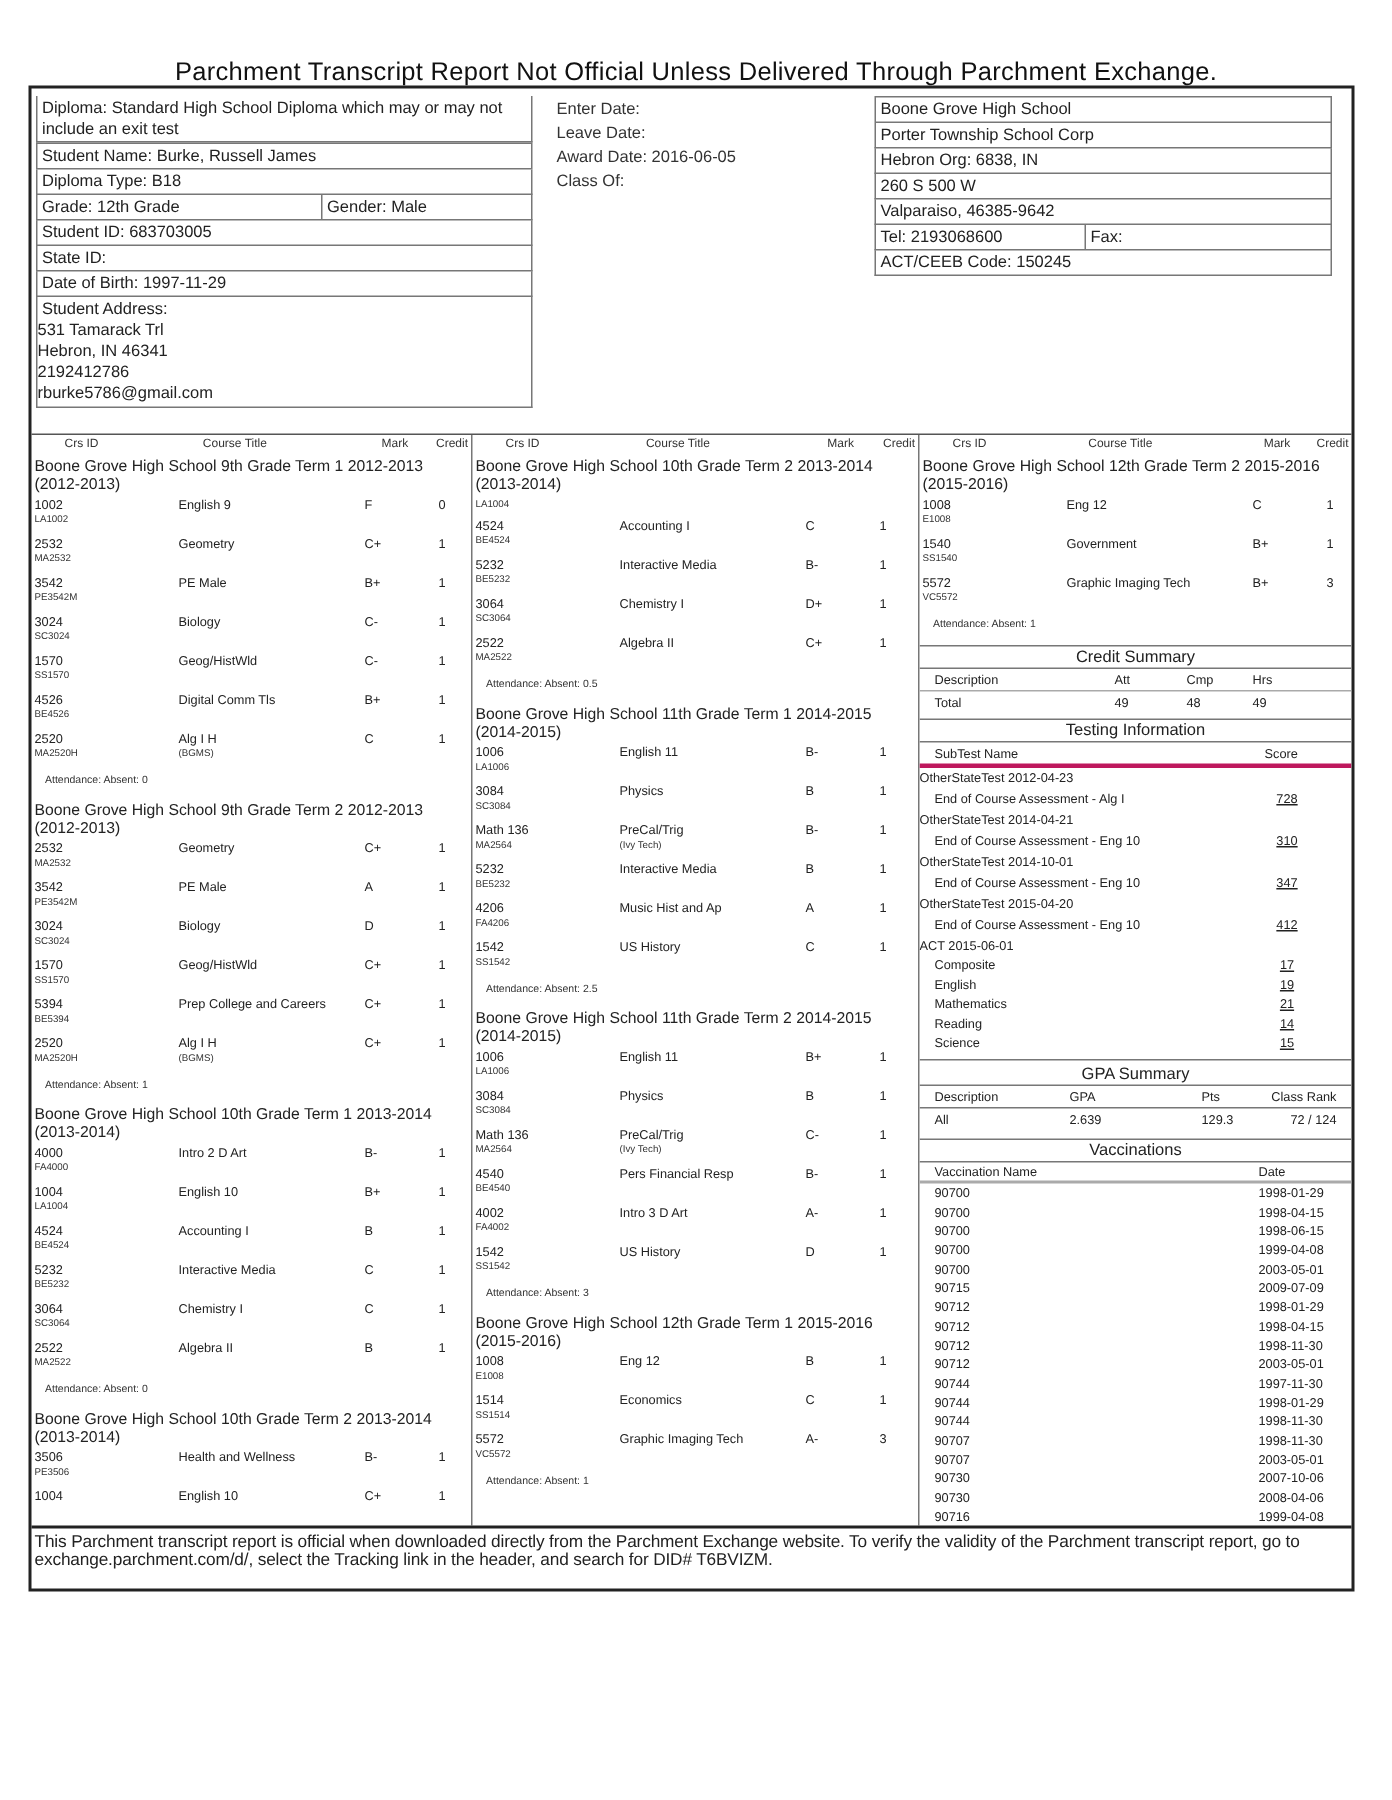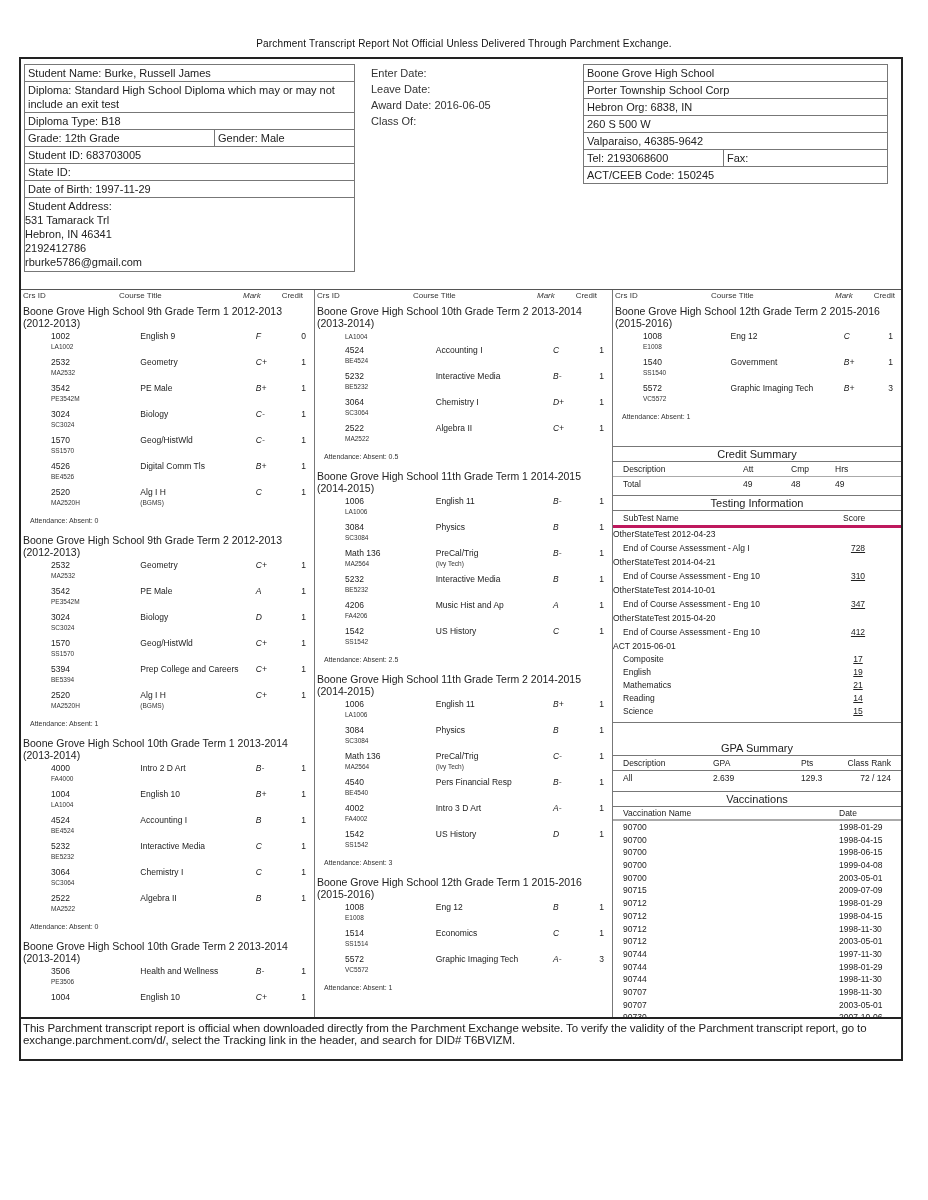--- a/index.html
+++ b/index.html
@@ -1,44 +1,44 @@
 <!DOCTYPE html>
 <html><head>
 <meta charset="utf-8">
 <style>
   html, body { margin: 0; padding: 0; background: #ffffff; }
   body { width: 928px; height: 1200px; position: relative; font-family: "Liberation Sans", sans-serif; color: #222; }
-  .title { position: absolute; top: 38px; left: 0; width: 928px; text-align: center; font-size: 10px; letter-spacing: 0.2px; color: #111; }
+  .title { position: absolute; top: 38px; left: 0; width: 928px; text-align: center; font-size: 17px; letter-spacing: 0.2px; color: #111; }
   .outer { position: absolute; left: 19px; top: 57px; width: 884px; height: 1004px; border: 2px solid #222; box-sizing: border-box; }
   .top-area { position: absolute; left: 0; top: 0; width: 880px; height: 230px; }
   .student-box { position: absolute; left: 3px; top: 5px; width: 331px; }
   .cell { border: 1px solid #777; border-top: none; font-size: 11px; padding: 1px 3px; line-height: 14px; box-sizing: border-box; }
   .cell.first { border-top: 1px solid #777; }
   .cell.split { display: flex; padding: 0; }
   .cell.split > span { padding: 1px 3px; box-sizing: border-box; }
   .cell.split > span:first-child { width: 190px; border-right: 1px solid #777; }
   .dates { position: absolute; left: 350px; top: 6px; font-size: 11px; line-height: 16px; color: #333; }
   .school-box { position: absolute; left: 562px; top: 5px; width: 305px; }
   .school-box .cell.split > span:first-child { width: 140px; }
   .divider-h { position: absolute; left: 0; width: 880px; border-top: 1px solid #555; }
   .col { position: absolute; top: 231px; height: 727px; overflow: hidden; }
   .col1 { left: 0; width: 293px; border-right: 1px solid #777; }
   .col2 { left: 294px; width: 297px; border-right: 1px solid #777; }
   .col3 { left: 592px; width: 288px; }
-  .colhead { display: flex; font-size: 8px; color: #333; padding: 1px 2px; height: 11px; }
-  .c-id { width: 96px; } .c-title { width: 124px; } .c-mark { width: 30px; font-style: italic; } .c-credit { width: 30px; text-align: right; }
+  .colhead { display: flex; font-size: 8px; color: #333; padding: 1px 2px; height: 11px; margin-left: 20px; }
+  .c-id { width: 96px; } .c-title { width: 124px; } .c-mark { width: 30px; } .c-credit { width: 30px; text-align: right; }
   .term-title { font-size: 10.5px; line-height: 12px; padding: 2px 2px 2px 2px; color: #222; }
-  .course { display: flex; font-size: 8.5px; padding: 0 2px; height: 26px; position: relative; margin-left: 28px; }
+  .course { display: flex; font-size: 8.5px; padding: 0 2px; height: 26px; position: relative; }
   .course .c-id, .course .c-title { display: flex; flex-direction: column; }
   .course .sub { font-size: 6.5px; margin-top: 2px; color: #333; }
   .course .c-mark { padding-left: 0; }
   .course .c-credit { padding-right: 6px; box-sizing: border-box; }
   .course.idonly { height: 14px; }
   .attendance { font-size: 7px; padding: 4px 9px 8px 9px; color: #333; }
-  .sec-title { text-align: center; font-size: 11px; border-top: 1px solid #777; border-bottom: 1px solid #777; padding: 1px 0; margin-top: 18px; }
+  .sec-title { text-align: center; font-size: 11px; border-top: 1px solid #777; border-bottom: 1px solid #777; padding: 1px 0; margin-top: 2px; }
   .sumhead, .sumrow { display: flex; font-size: 8.5px; padding: 2px 10px; }
   .sumhead { border-bottom: 1px solid #aaa; }
   .s-desc { width: 120px; } .s-att { width: 48px; } .s-cmp { width: 44px; } .s-hrs { width: 30px; }
   .g-desc { width: 92px; } .g-gpa { width: 90px; } .g-pts { width: 32px; } .g-rank { width: 60px; }
   .testhead { display: flex; font-size: 8.5px; padding: 2px 10px; border-bottom: 3px solid #be185d; }
   .testhead .t-name, .testrow .t-name { width: 220px; }
   .testrow { display: flex; font-size: 8.5px; padding: 1px 10px; height: 11px; line-height: 11px; }
   .testgroup { text-align: left; font-size: 8.5px; height: 13px; line-height: 13px; padding-right: 30px; }
   .testrow .t-score { width: 30px; text-align: center; text-decoration: underline; }
   .testrow.small { height: 13px; line-height: 13px; }
@@ -48,22 +48,22 @@
   .footer { position: absolute; left: 0; top: 958px; width: 880px; border-top: 2px solid #222; font-size: 11.5px; line-height: 12px; padding: 3px 2px; box-sizing: border-box; letter-spacing: -0.1px; color: #222; }
 </style>
 </head>
 <body>
 
 <div class="title">Parchment Transcript Report Not Official Unless Delivered Through Parchment Exchange.</div>
 
 <div class="outer">
   <div class="top-area">
     <div class="student-box">
+      <div class="cell">Diploma: Standard High School Diploma which may or may not include an exit test</div>
       <div class="cell first">Student Name: Burke, Russell James</div>
-      <div class="cell">Diploma: Standard High School Diploma which may or may not include an exit test</div>
       <div class="cell">Diploma Type: B18</div>
       <div class="cell split">
         <span>Grade: 12th Grade</span>
         <span>Gender: Male</span>
       </div>
       <div class="cell">Student ID: 683703005</div>
       <div class="cell">State ID:</div>
       <div class="cell">Date of Birth: 1997-11-29</div>
       <div class="cell" style="padding-bottom:2px;">
         <div>Student Address:</div>

